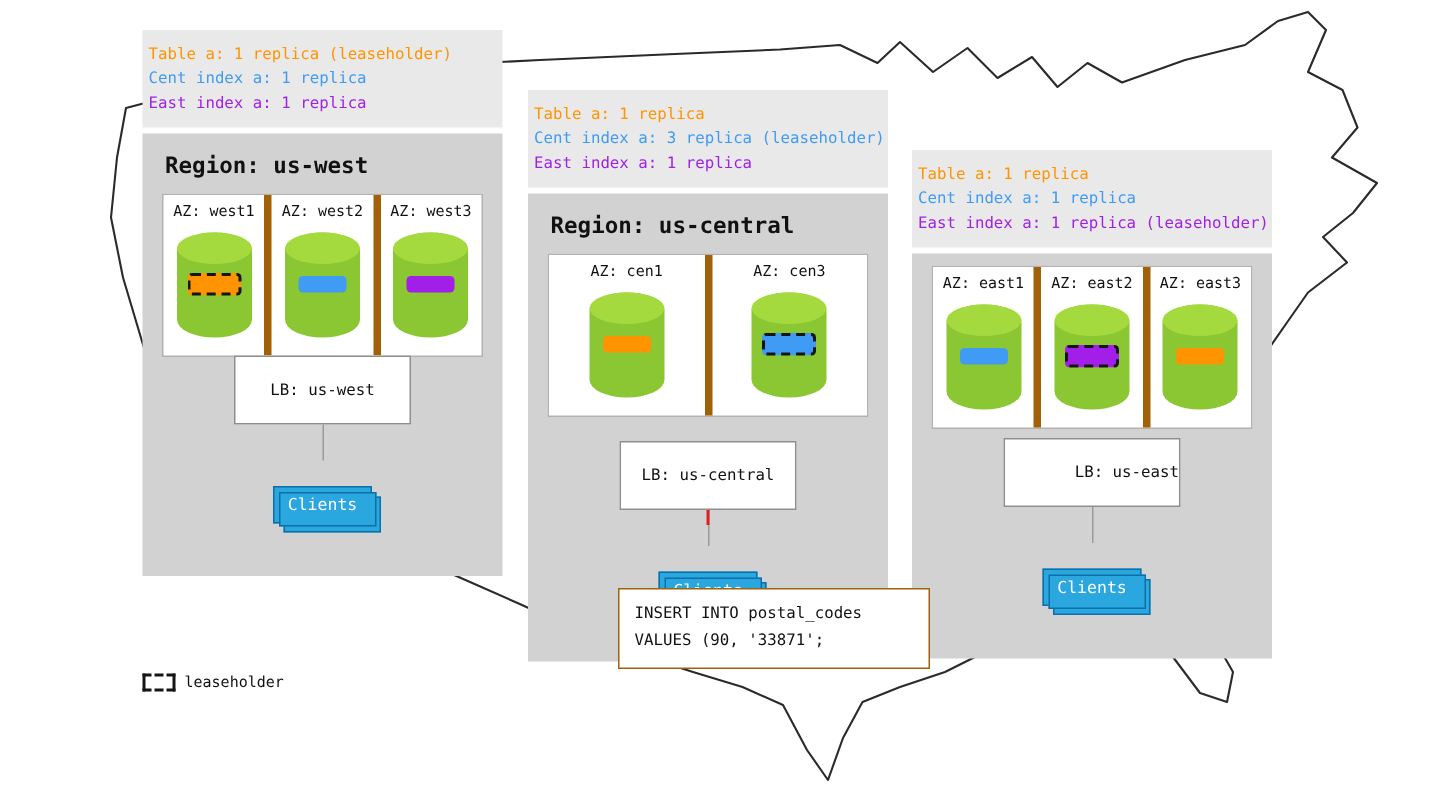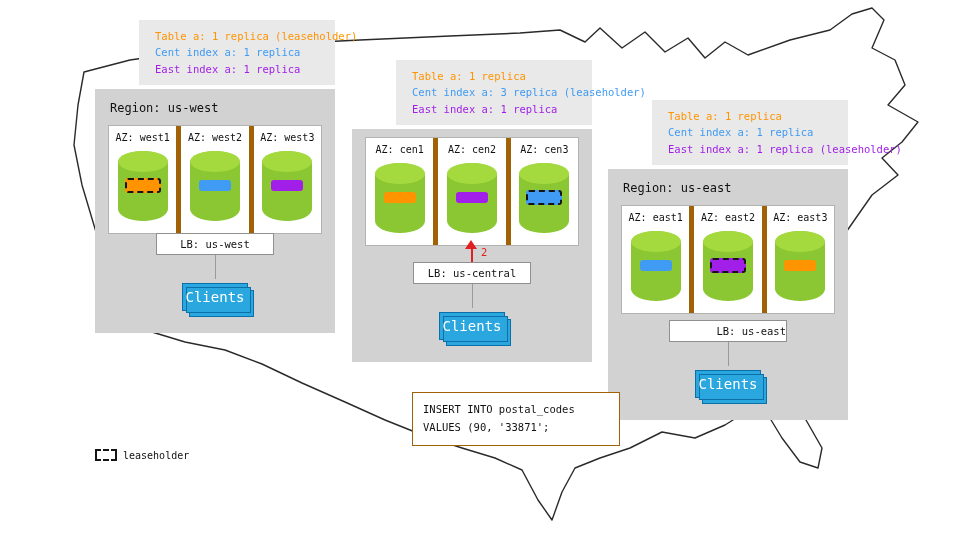--- a/index.html
+++ b/index.html
@@ -5,37 +5,37 @@
   html,body{margin:0;padding:0;}
   body{
     width:960px;height:540px;position:relative;overflow:hidden;background:#fff;
     font-family:"DejaVu Sans Mono",monospace;color:#111;
   }
   .map{position:absolute;inset:0;z-index:0;}
   .panel{position:absolute;width:240px;display:flex;flex-direction:column;gap:4px;z-index:2;}
   #panel-west{left:95px;top:20px;}
   #panel-central{left:352px;top:60px;}
   #panel-east{left:608px;top:100px;}
-  .anno{background:#e9e9e9;padding:8px 16px;font-size:10.5px;line-height:1.55;margin-left:44px;}
+  .anno{background:#e9e9e9;padding:8px 4px;font-size:10.5px;line-height:1.55;}
   .anno-line{white-space:nowrap;}
   .region-box{position:relative;background:#d2d2d2;padding:8px 13px 18px;}
-  .region-title{font-size:12px;font-weight:normal;margin:4px 0 10px 2px;}
+  .region-title{font-size:15px;font-weight:bold;margin:4px 0 10px 2px;}
   .az-box{display:flex;background:#fff;border:1px solid #b2b2b2;}
   .az{flex:1;display:flex;flex-direction:column;align-items:center;padding:6px 2px 12px;border-right:5px solid #a16207;}
   .az:last-child{border-right:none;}
   .az-label{font-size:10px;margin-bottom:8px;white-space:nowrap;}
   .cyl{position:relative;width:50px;height:70px;background:#8bc732;border-radius:25px/12px;}
   .cyl::before{content:"";position:absolute;top:0;left:0;width:50px;height:21px;border-radius:50%;background:#a4da3e;}
   .bar{position:absolute;left:50%;top:29px;width:32px;height:11px;transform:translateX(-50%);border-radius:3px;z-index:1;background:#999;}
   .bar.leaseholder{width:36px;height:15px;top:27px;border:2px dashed #151515;box-sizing:border-box;}
-  .lb{width:116px;margin:-1px auto 0;background:#fff;border:1px solid #8f8f8f;text-align:center;font-size:10.5px;padding:4px 0;position:relative;z-index:1;}
+  .lb{width:116px;margin:-1px auto 0;background:#fff;border:1px solid #8f8f8f;text-align:center;font-size:10.5px;padding:16px 0;position:relative;z-index:1;}
   #panel-central .lb{margin-top:16px;}
   #panel-east .lb{margin-top:6px;text-align:right;}
   .connector{width:1px;height:24px;margin:0 auto;background:#9a9a9a;}
-  .clients{position:relative;width:64px;margin:4px auto;background:#2ba7e0;border:1.5px solid #0d6fa8;color:#fff;text-align:center;font-size:14px;padding:5px 0;z-index:1;}
+  .clients{position:relative;width:64px;margin:17px auto;background:#2ba7e0;border:1.5px solid #0d6fa8;color:#fff;text-align:center;font-size:11px;padding:5px 0;z-index:1;}
   .clients::before{content:"";position:absolute;top:3px;right:-3.5px;bottom:-3.5px;left:3px;background:#2ba7e0;border:1.5px solid #0d6fa8;z-index:-1;}
   .clients::after{content:"";position:absolute;top:6px;right:-7px;bottom:-7px;left:6px;background:#2ba7e0;border:1.5px solid #0d6fa8;z-index:-2;}
   .arrow-line{position:absolute;left:calc(50% - 1px);bottom:91px;width:2px;height:22px;background:#e02020;}
   .arrow-head{position:absolute;left:calc(50% - 7px);bottom:113px;width:0;height:0;
     border-left:6px solid transparent;border-right:6px solid transparent;border-bottom:9px solid #e02020;}
   .arrow-label{position:absolute;left:calc(50% + 9px);bottom:104px;font-size:10.5px;color:#e02020;}
   .sql-box{position:absolute;left:412px;top:392px;width:186px;background:#fff;border:1px solid #a16207;
     padding:8px 10px;font-size:10.5px;line-height:1.7;z-index:2;}
   .legend{position:absolute;left:95px;top:449px;display:flex;align-items:flex-end;gap:6px;font-size:10px;z-index:2;}
   .swatch{width:18px;height:8px;border:2px dashed #151515;background:#fff;display:inline-block;}
@@ -90,31 +90,26 @@
   </div>
 </section>
 
 <section class="panel" id="panel-central">
   <div class="anno">
     <div class="anno-line" style="color: rgb(255, 148, 0);">Table a: 1 replica</div>
     <div class="anno-line" style="color: rgb(63, 155, 244);">Cent index a: 3 replica (leaseholder)</div>
     <div class="anno-line" style="color: rgb(161, 31, 232);">East index a: 1 replica</div>
   </div>
   <div class="region-box">
+    <div class="region-title">Region: us-central</div>
     <div class="az-box">
       <div class="az">
         <div class="az-label">AZ: cen1</div>
         <div class="cyl">
           <div class="bar" style="background-color: rgb(255, 148, 0);"></div>
-        </div>
-      </div>
-      <div class="az">
-        <div class="az-label">AZ: cen2</div>
-        <div class="cyl">
-          <div class="bar" style="background-color: rgb(161, 31, 232);"></div>
         </div>
       </div>
       <div class="az">
         <div class="az-label">AZ: cen3</div>
         <div class="cyl">
           <div class="bar leaseholder" style="background-color: rgb(63, 155, 244);"></div>
         </div>
       </div>
     </div>
     <div class="lb">LB: us-central</div>
@@ -128,21 +123,20 @@
   </div>
 </section>
 
 <section class="panel" id="panel-east">
   <div class="anno">
     <div class="anno-line" style="color: rgb(255, 148, 0);">Table a: 1 replica</div>
     <div class="anno-line" style="color: rgb(63, 155, 244);">Cent index a: 1 replica</div>
     <div class="anno-line" style="color: rgb(161, 31, 232);">East index a: 1 replica (leaseholder)</div>
   </div>
   <div class="region-box">
-    <div class="region-title">Region: us-east</div>
     <div class="az-box">
       <div class="az">
         <div class="az-label">AZ: east1</div>
         <div class="cyl">
           <div class="bar" style="background-color: rgb(63, 155, 244);"></div>
         </div>
       </div>
       <div class="az">
         <div class="az-label">AZ: east2</div>
         <div class="cyl">

